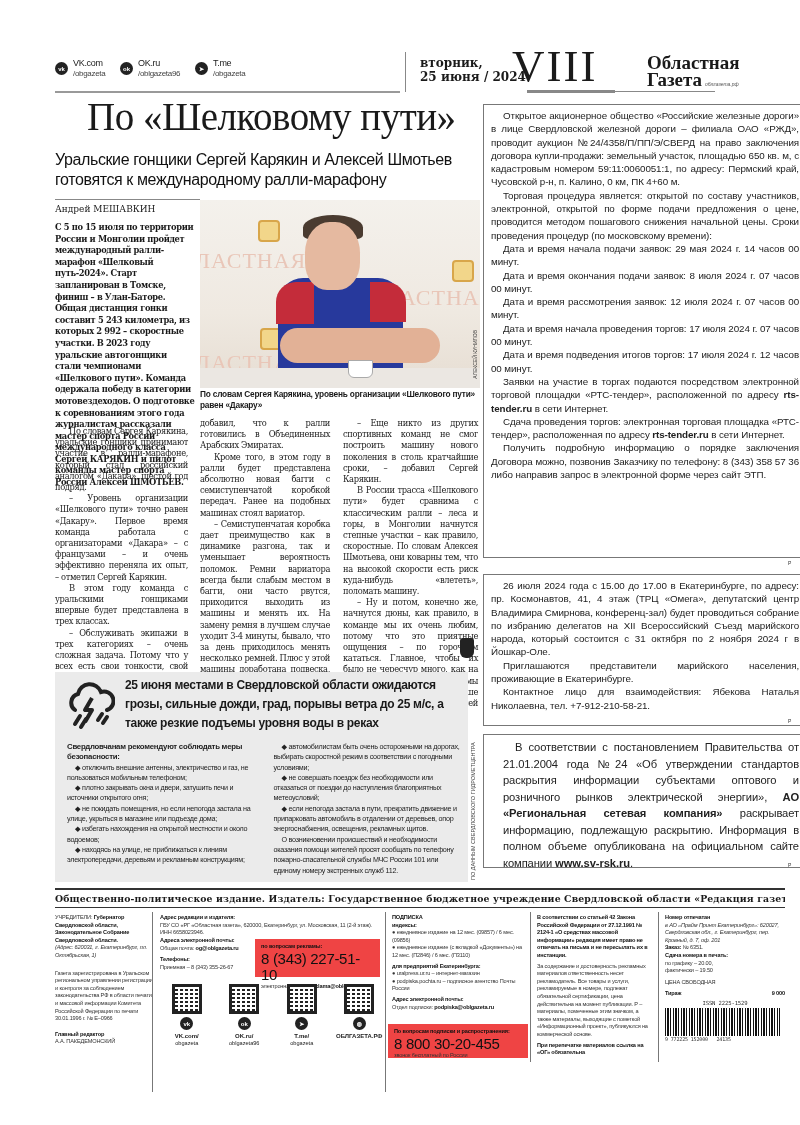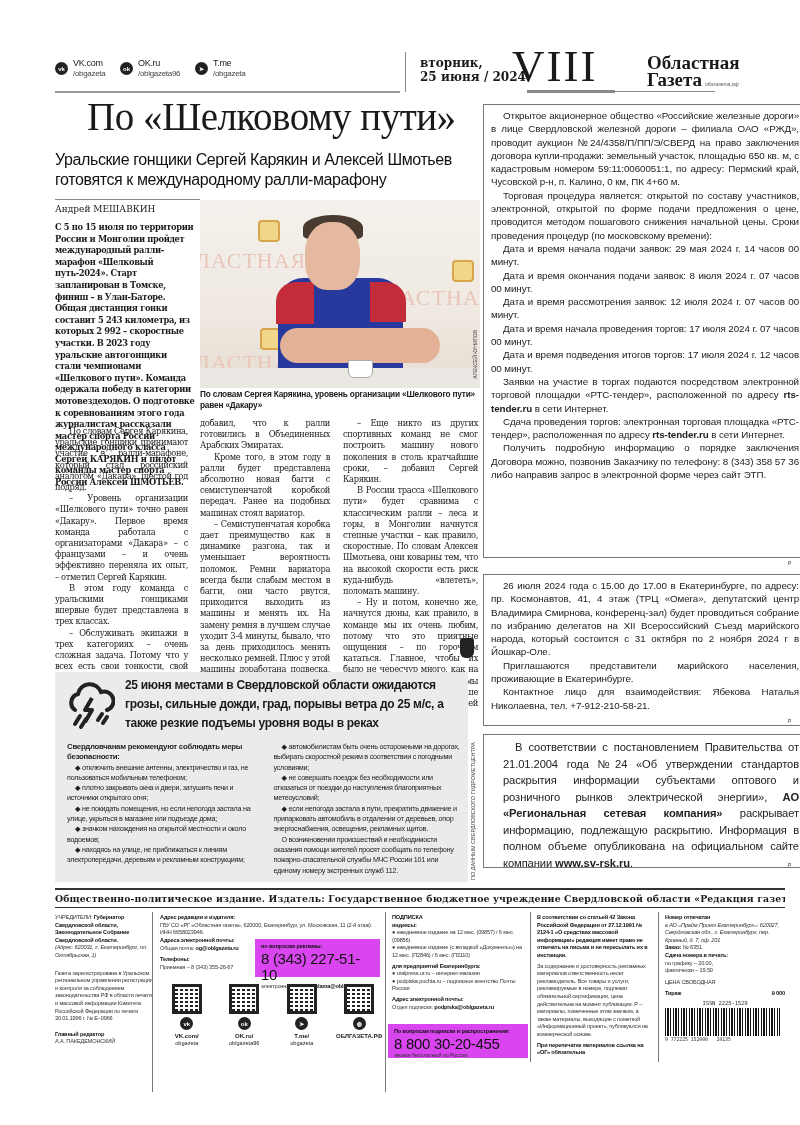--- a/index.html
+++ b/index.html
@@ -73,21 +73,21 @@
   .rmark { left: 788px; font: 5px "Liberation Sans", sans-serif; color: #333; }
 
   
   .frule { top: 888px; left: 55px; width: 730px; height: 2px; background: #333; }
   .fline { top: 893px; left: 55px; width: 730px; font: bold 9.3px "DejaVu Serif", serif; letter-spacing: 0.15px; white-space: nowrap; overflow: hidden; }
   .frule2 { top: 907px; left: 55px; width: 730px; height: 1px; background: #333; }
   .fcol { font: 5.6px/7.6px "Liberation Sans", sans-serif; color: #333; letter-spacing: -0.15px; }
   .fcol b { color: #111; }
   .fcol i { font-style: italic; }
   .vline { width: 1px; background: #777; }
-  .phonebox { background: #d946ef; padding: 4px 6px; }
+  .phonebox { background: #ef4444; padding: 4px 6px; }
   .bigphone { font: 15px/16px "Liberation Sans", sans-serif; color: #111; letter-spacing: -0.3px; }
   .qr { width: 30px; height: 30px; background:
     repeating-linear-gradient(90deg,#222 0 3px,#fff 3px 5px),
     repeating-linear-gradient(0deg,#222 0 2px,#fff 2px 4px); background-blend-mode: lighten; border: 3px solid #222; }
   .sico { width: 13px; height: 13px; border-radius: 50%; background: #222; color: #fff; font: bold 6px "Liberation Sans", sans-serif; display: flex; align-items: center; justify-content: center; margin: 3px auto; }
   .qrcell { width: 60px; text-align: center; font: 5.6px/7px "Liberation Sans", sans-serif; }
   .qrcell b { font-size: 6px; }
   .barcode { width: 115px; height: 28px; background: repeating-linear-gradient(90deg,#111 0 1px,#fff 1px 2px,#111 2px 4px,#fff 4px 5px,#111 5px 6px,#fff 6px 8px); }
 </style>
 </head>
@@ -168,21 +168,21 @@
     <path d="M27 18 L20 30 L27 30 L20 42" fill="none" stroke="#222" stroke-width="4" stroke-linejoin="round"></path>
     <path d="M10 44 L15 36 M16 47 L21 39 M33 40 L37 34 M38 43 L42 37" stroke="#222" stroke-width="4" stroke-linecap="round"></path>
   </svg>
   <div class="whead">25 июня местами в Свердловской области ожидаются грозы, сильные дожди, град, порывы ветра до 25 м/с, а также резкие подъемы уровня воды в реках</div>
   <div class="wcols">
     <div class="wcol">
       <p class="h">Свердловчанам рекомендуют соблюдать меры безопасности:</p>
       <p>◆ отключить внешние антенны, электричество и газ, не пользоваться мобильным телефоном;</p>
       <p>◆ плотно закрывать окна и двери, затушить печи и источники открытого огня;</p>
       <p>◆ не покидать помещения, но если непогода застала на улице, укрыться в магазине или подъезде дома;</p>
-      <p>◆ значком нахождения на открытой местности и около водоемов;</p>
+      <p>◆ избегать нахождения на открытой местности и около водоемов;</p>
       <p>◆ находясь на улице, не приближаться к линиям электропередачи, деревьям и рекламным конструкциям;</p>
     </div>
     <div class="wcol">
       <p>◆ автомобилистам быть очень осторожными на дорогах, выбирать скоростной режим в соответствии с погодными условиями;</p>
       <p>◆ не совершать поездок без необходимости или отказаться от поездки до наступления благоприятных метеоусловий;</p>
       <p>◆ если непогода застала в пути, прекратить движение и припарковать автомобиль в отдалении от деревьев, опор энергоснабжения, освещения, рекламных щитов.</p>
       <p>О возникновении происшествий и необходимости оказания помощи жителей просят сообщать по телефону пожарно-спасательной службы МЧС России 101 или единому номеру экстренных служб 112.</p>
     </div>
   </div>
 </div>

